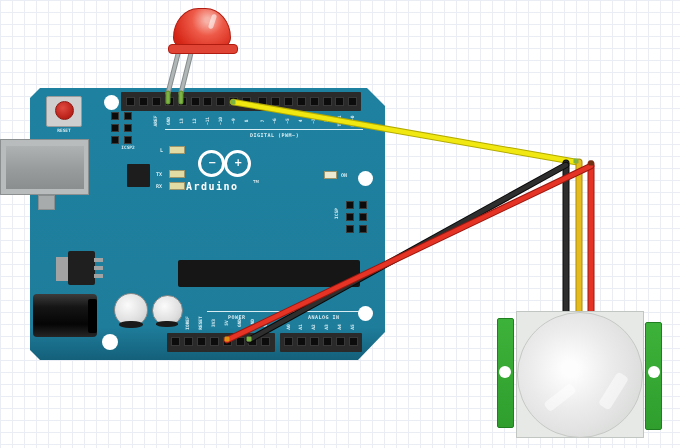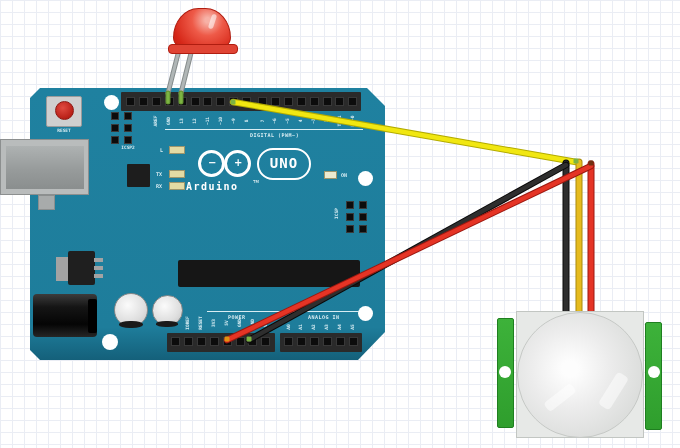--- a/index.html
+++ b/index.html
@@ -140,21 +140,20 @@
     <div class="wline" style="left:207px;top:311px;width:152px;"></div>
     <div class="boardtxt" style="left:228px;top:314px;font-size:5px;letter-spacing:0.5px;">POWER</div>
     <div class="boardtxt" style="left:308px;top:314px;font-size:5px;letter-spacing:0.5px;">ANALOG IN</div>
 
     <div class="inf-circle" style="left:198px;top:150px;"></div>
     <div class="inf-circle" style="left:224px;top:150px;"></div>
     <div class="inf-sign" style="left:208px;top:158px;">−</div>
     <div class="inf-sign" style="left:234px;top:158px;">+</div>
     <div id="arduino-word">Arduino</div>
     <div id="arduino-tm">TM</div>
-    <div id="uno-oval"><span>UNO</span></div>
 
     <div id="pin-layer" class="abs" style="left:0;top:0;width:680px;height:448px;">
         <div class="pinstrip" style="left: 121px; top: 92px; width: 134px; height: 19px;"></div>
         <div class="pin" style="left: 126px; top: 97px;"></div>
         <div class="pin" style="left: 138.9px; top: 97px;"></div>
         <div class="pin" style="left: 151.8px; top: 97px;"></div>
         <div class="pinlbl" style="left: 145.3px; top: 118px;">AREF</div>
         <div class="pin" style="left: 164.7px; top: 97px;"></div>
         <div class="pinlbl" style="left: 158.2px; top: 118px;">GND</div>
         <div class="pin" style="left: 177.6px; top: 97px;"></div>

